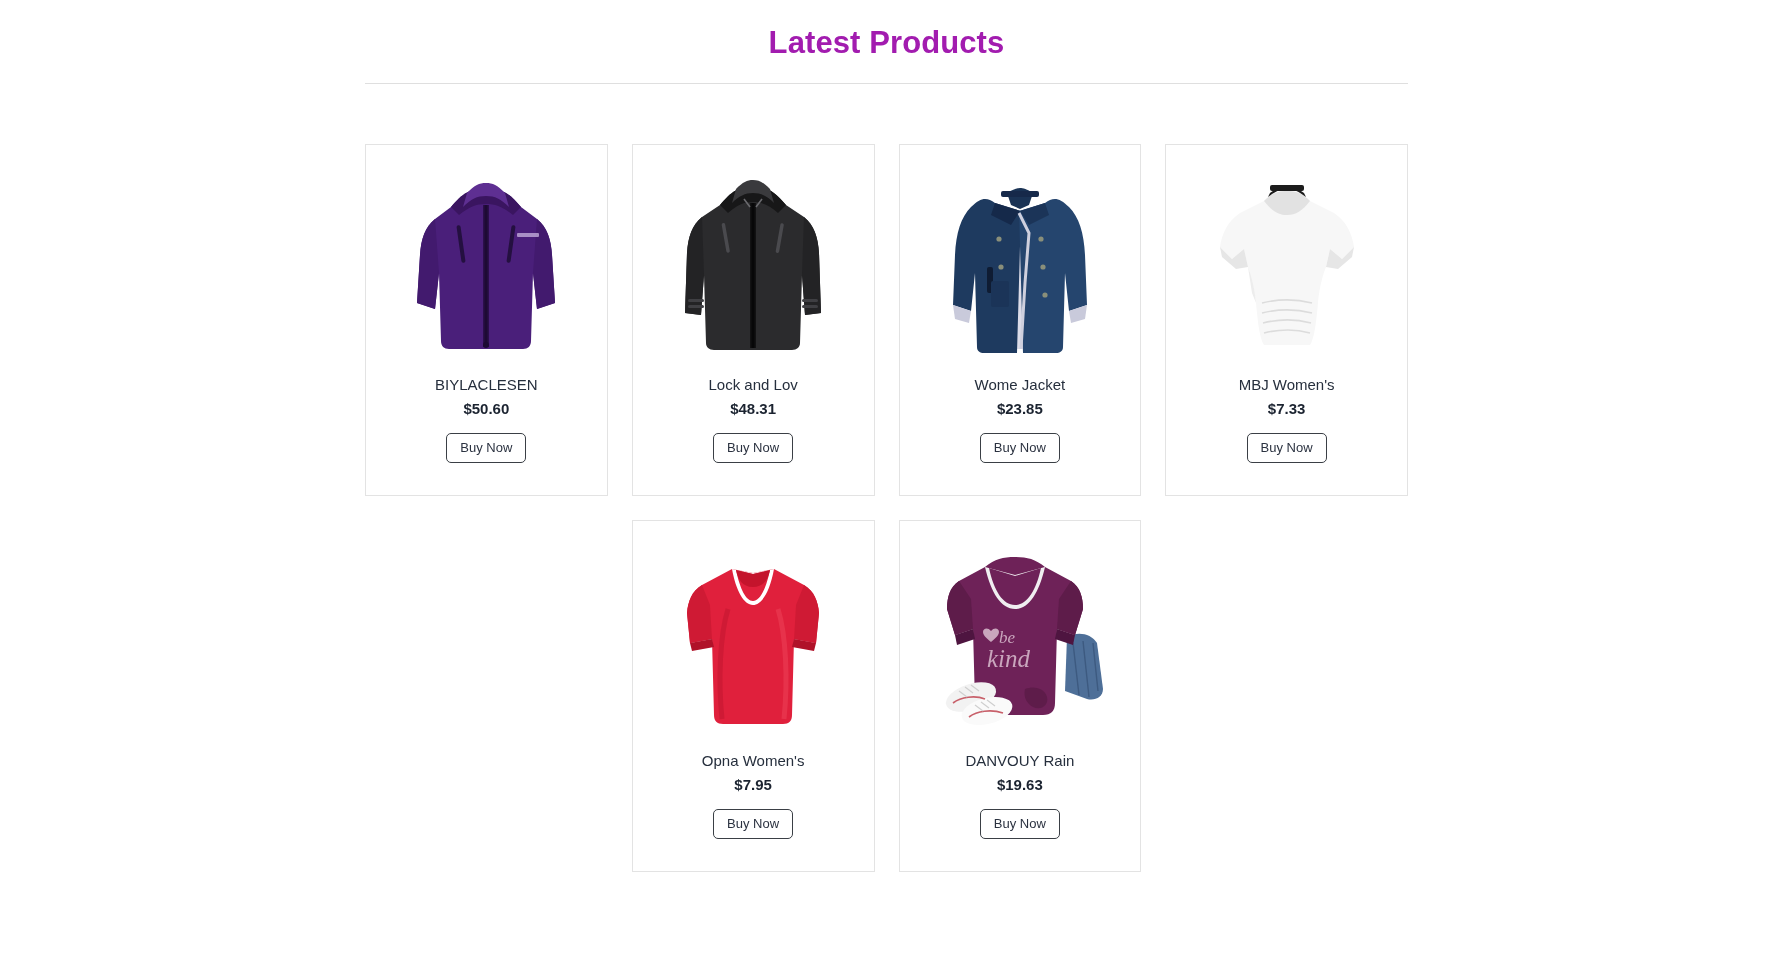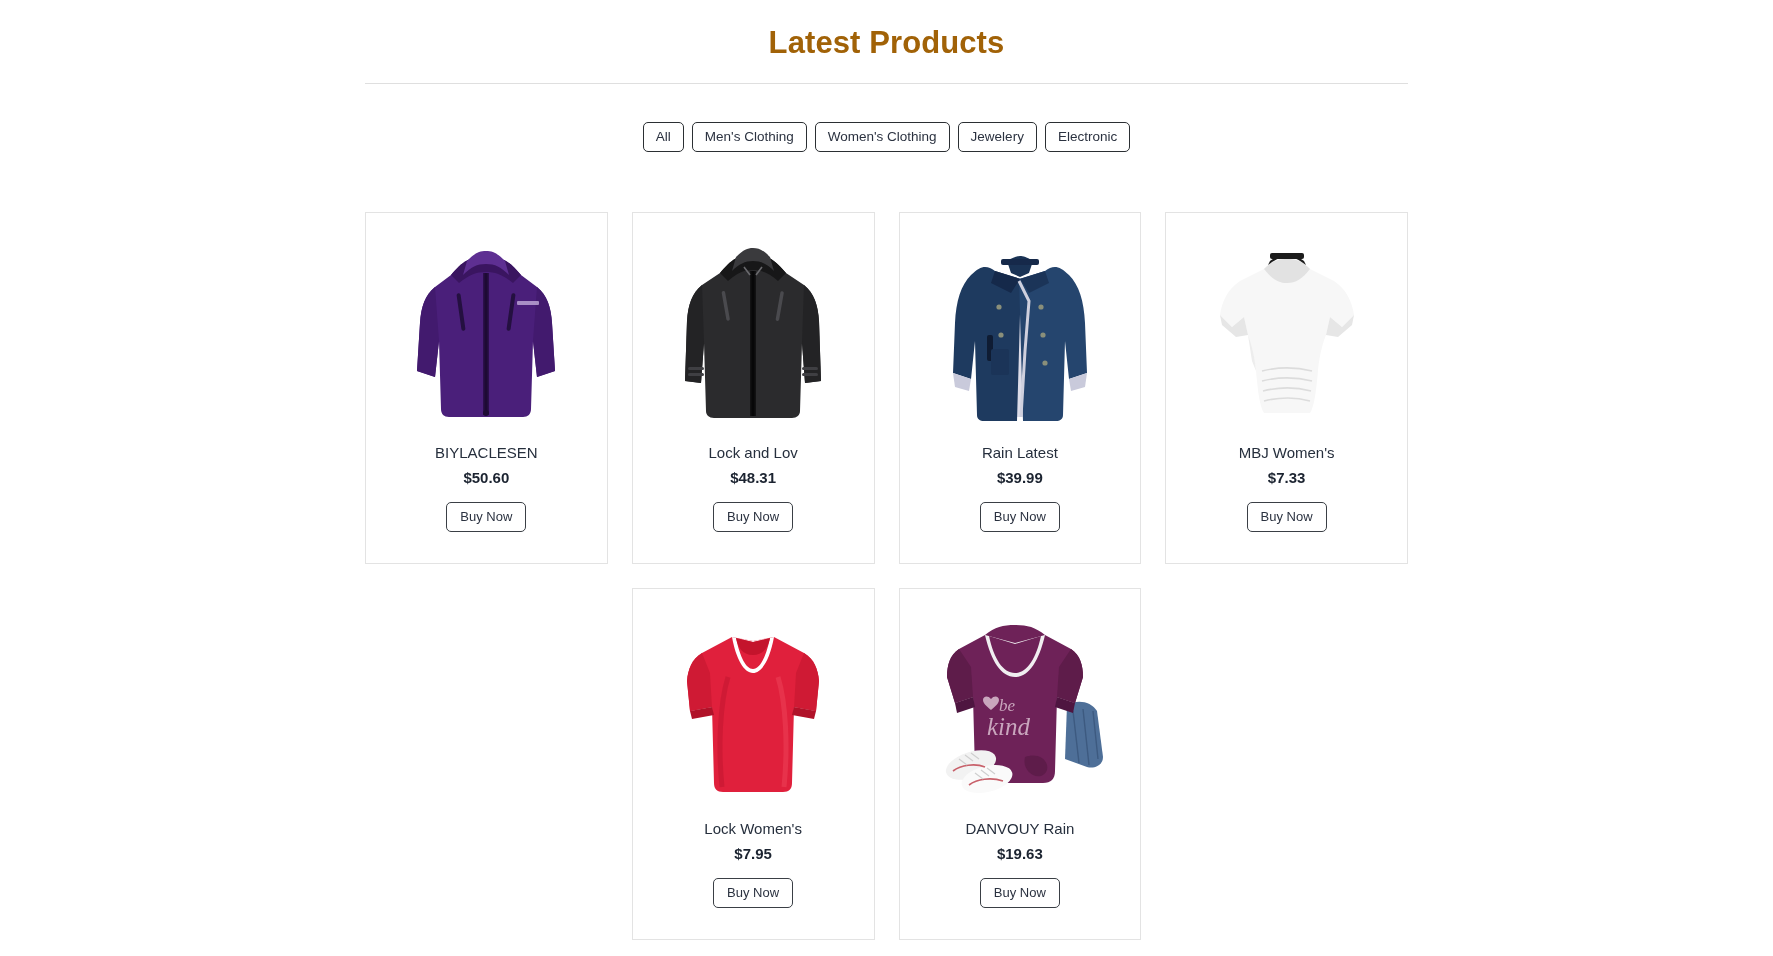--- a/index.html
+++ b/index.html
@@ -21,21 +21,21 @@
 
   
   .header-wrap {
     padding-top: 24px;
   }
 
   .page-title {
     text-align: center;
     font-size: 31px;
     font-weight: bold;
-    color: #a16207;
+    color: #a21caf;
     letter-spacing: 0.1px;
     line-height: 1.25;
   }
 
   .title-rule {
     width: 1043px;
     margin: 20px auto 0 auto;
     height: 1px;
     background: #dfdfdf;
     border: none;
@@ -133,27 +133,20 @@
 </head>
 <body>
 
 <div class="page">
 
   <div class="header-wrap">
     <h1 class="page-title">Latest Products</h1>
     <hr class="title-rule">
   </div>
 
-  <div class="filter-bar">
-    <button class="filter-btn">All</button>
-    <button class="filter-btn">Men's Clothing</button>
-    <button class="filter-btn">Women's Clothing</button>
-    <button class="filter-btn">Jewelery</button>
-    <button class="filter-btn">Electronic</button>
-  </div>
 
   <div class="grid">
 
     <div class="card">
       <div class="thumb">
         <svg width="190" height="200" viewBox="0 0 190 200" aria-hidden="true">
           <g>
             <path d="M60 44 C72 30 78 26 95 26 C112 26 118 30 130 44 L146 56 C156 64 160 76 161 92 L164 140 L146 146 L142 110 L140 178 C140 183 137 186 132 186 L58 186 C53 186 50 183 50 178 L48 110 L44 146 L26 140 L29 92 C30 76 34 64 44 56 Z" fill="#4a1f7a"></path>
             <path d="M60 44 C72 30 78 26 95 26 C112 26 118 30 130 44 L122 52 C112 44 105 41 95 41 C85 41 78 44 68 52 Z" fill="#3a1560"></path>
             <path d="M76 30 C84 22 88 20 95 20 C102 20 106 22 114 30 L118 44 C110 36 104 33 95 33 C86 33 80 36 72 44 Z" fill="#5e2f92"></path>
@@ -221,22 +214,22 @@
               <circle cx="118" cy="104" r="2.6"></circle>
               <circle cx="120" cy="132" r="2.6"></circle>
             </g>
             <rect x="62" y="104" width="6" height="26" rx="2" fill="#0f1c33"></rect>
             <rect x="66" y="118" width="18" height="26" rx="2" fill="#1b3458"></rect>
             <path d="M28 142 L46 148 L44 160 L30 156 Z" fill="#c9cadb"></path>
             <path d="M162 142 L144 148 L146 160 L160 156 Z" fill="#c9cadb"></path>
           </g>
         </svg>
       </div>
-      <div class="prod-title">Rain Latest</div>
-      <div class="prod-price">$39.99</div>
+      <div class="prod-title">Wome Jacket</div>
+      <div class="prod-price">$23.85</div>
       <button class="buy-btn">Buy Now</button>
     </div>
 
     <div class="card">
       <div class="thumb">
         <svg width="190" height="200" viewBox="0 0 190 200" aria-hidden="true">
           <g>
             <path d="M72 38 C80 30 86 28 95 28 C104 28 110 30 118 38 L142 50 C154 58 160 70 162 84 L150 96 L138 86 L134 104 C134 104 128 118 126 140 C124 162 122 176 118 182 L72 182 C68 176 66 162 64 140 C62 118 56 104 56 104 L52 86 L40 96 L28 84 C30 70 36 58 48 50 Z" fill="#f7f7f7"></path>
             <path d="M72 38 C80 30 86 28 95 28 C104 28 110 30 118 38 C110 48 104 52 95 52 C86 52 80 48 72 38 Z" fill="#e2e2e2"></path>
             <path d="M76 34 C84 28 89 26 95 26 C101 26 106 28 114 34 L112 30 C105 25 100 23 95 23 C90 23 85 25 78 30 Z" fill="#1c1c1c"></path>
@@ -268,21 +261,21 @@
             <path d="M78 31 L95 35 L112 31 C110 40 106 48 95 48 C84 48 80 40 78 31 Z" fill="#c4142c"></path>
             <path d="M44 46 C34 52 30 62 29 74 L32 104 L54 100 L52 66 Z" fill="#cf1a34"></path>
             <path d="M146 46 C156 52 160 62 161 74 L158 104 L136 100 L138 66 Z" fill="#cf1a34"></path>
             <path d="M54 100 L32 104 L34 112 L56 108 Z" fill="#b01229"></path>
             <path d="M136 100 L158 104 L156 112 L134 108 Z" fill="#b01229"></path>
             <path d="M120 70 C128 96 130 140 126 180" stroke="#ef4a5e" stroke-width="5" fill="none" opacity="0.45"></path>
             <path d="M70 70 C62 96 60 140 64 180" stroke="#b01229" stroke-width="5" fill="none" opacity="0.35"></path>
           </g>
         </svg>
       </div>
-      <div class="prod-title">Lock Women's</div>
+      <div class="prod-title">Opna Women's</div>
       <div class="prod-price">$7.95</div>
       <button class="buy-btn">Buy Now</button>
     </div>
 
     <div class="card">
       <div class="thumb">
         <svg width="190" height="200" viewBox="0 0 190 200" aria-hidden="true">
           <g>
             <path d="M142 98 C152 92 166 94 172 104 L178 150 C178 158 170 162 162 160 L140 152 Z" fill="#4e6f98"></path>
             <g stroke="#3d5a80" stroke-width="1.4" fill="none">

